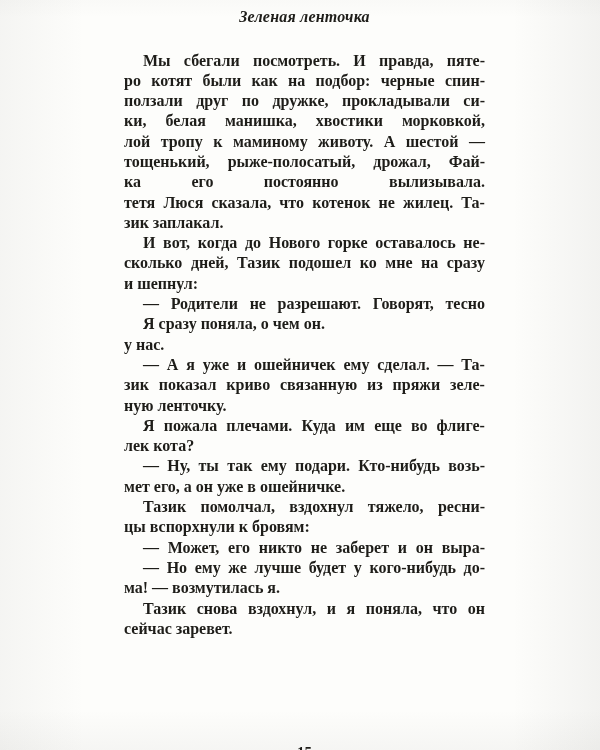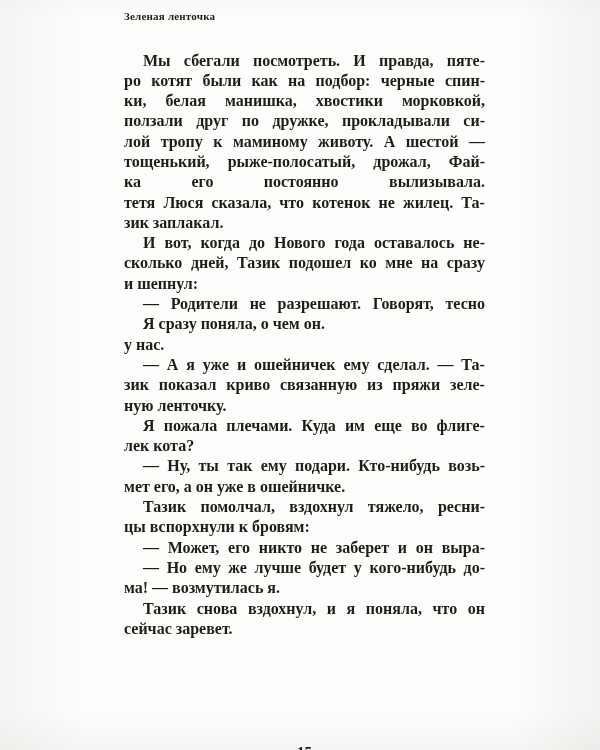--- a/index.html
+++ b/index.html
@@ -22,25 +22,26 @@
       linear-gradient(to right, rgba(60,60,55,0.045), rgba(60,60,55,0) 85px),
       linear-gradient(to left,  rgba(60,60,55,0.055), rgba(60,60,55,0) 88px),
       linear-gradient(to top,   rgba(60,60,55,0.04),  rgba(60,60,55,0) 40px),
       linear-gradient(to bottom,rgba(60,60,55,0.02),  rgba(60,60,55,0) 18px),
       var(--paper);
     color: var(--ink);
   }
   .running-title {
     position: absolute;
     top: 7px; left: 124px; width: 361px;
-    text-align: left;
-    font-size: 11px;
+    text-align: center;
+    font-size: 16px;
     font-weight: 700;
     letter-spacing: 0.2px;
     line-height: 19px;
+    font-style: italic;
   }
   .text-block {
     position: absolute;
     top: 50.5px; left: 124px; width: 361px;
   }
   .line {
     width: 100%;
     box-sizing: border-box;
     height: 20.3px;
     line-height: 20.3px;
@@ -82,33 +83,33 @@
         <span>ро</span>
         <span>котят</span>
         <span>были</span>
         <span>как</span>
         <span>на</span>
         <span>подбор:</span>
         <span>черные</span>
         <span>спин-</span>
       </div>
       <div class="line justify">
-        <span>ки,</span>
-        <span>белая</span>
-        <span>манишка,</span>
-        <span>хвостики</span>
-        <span>морковкой,</span>
-      </div>
-      <div class="line justify">
         <span>ползали</span>
         <span>друг</span>
         <span>по</span>
         <span>дружке,</span>
         <span>прокладывали</span>
         <span>си-</span>
+      </div>
+      <div class="line justify">
+        <span>ки,</span>
+        <span>белая</span>
+        <span>манишка,</span>
+        <span>хвостики</span>
+        <span>морковкой,</span>
       </div>
       <div class="line justify">
         <span>лой</span>
         <span>тропу</span>
         <span>к</span>
         <span>маминому</span>
         <span>животу.</span>
         <span>А</span>
         <span>шестой</span>
         <span>—</span>
@@ -135,21 +136,21 @@
         <span>жилец.</span>
         <span>Та-</span>
       </div>
       <div class="line">зик заплакал.</div>
       <div class="line indent justify">
         <span>И</span>
         <span>вот,</span>
         <span>когда</span>
         <span>до</span>
         <span>Нового</span>
-        <span>года</span>
+        <span>горке</span>
         <span>оставалось</span>
         <span>не-</span>
       </div>
       <div class="line justify">
         <span>сколько</span>
         <span>дней,</span>
         <span>Тазик</span>
         <span>подошел</span>
         <span>ко</span>
         <span>мне</span>

